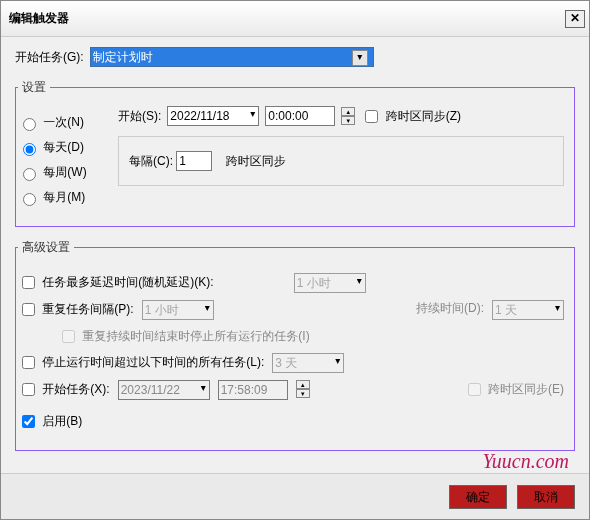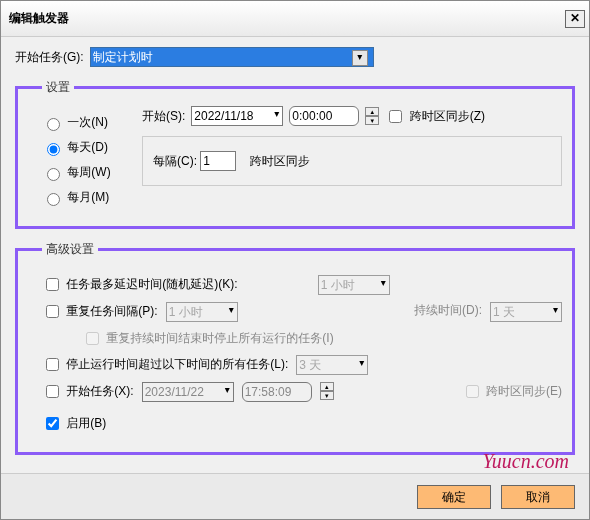--- a/index.html
+++ b/index.html
@@ -11,37 +11,37 @@
 .body { padding: 10px 14px; }
 .row { display: flex; align-items: center; margin-bottom: 8px; }
 .row-label { margin-right: 6px; }
 select, input[type=text] { border: 1px solid #7a7a7a; height: 20px; background: #fff; padding: 0 2px; }
 select { appearance: none; padding-right: 16px; background: #fff; position: relative; }
 select.disabled, input.disabled { background: #f0f0f0; color: #888; }
 .dropdown-wrap { position: relative; display: inline-flex; }
 .dropdown-wrap::after { content: "▾"; position: absolute; right: 4px; top: 2px; pointer-events: none; font-size: 10px; }
 .wide-select { width: 284px; background: #2b7de1; color: #ffffff; border: 1px solid #3a6ea5; }
 .dropdown-wrap.main::after { right: 6px; top: 3px; color: #000; background: #e6e6e6; width: 14px; height: 14px; text-align: center; border: 1px solid #888; }
-fieldset { border: 3px solid #8b5cf6; margin: 12px 0 10px 0; padding: 10px 10px 12px 24px; }
+fieldset { border: 1px solid #8b5cf6; margin: 12px 0 10px 0; padding: 10px 10px 12px 2px; }
 legend { padding: 0 4px; color: #333; }
 .radio-col { float: left; width: 88px; }
 .radio-col label { display: block; margin: 8px 0; }
 .settings-right { margin-left: 100px; }
 .inner-row { display: flex; align-items: center; gap: 6px; margin-bottom: 10px; }
 .inner-box { border: 1px solid #ccc; padding: 14px 10px; margin-top: 8px; }
 .num-input { width: 36px; text-align: left; }
 .date-input { width: 92px; }
-.time-input { width: 70px; border-radius: 6px; }
+.time-input { width: 70px; }
 .spinner { display: inline-flex; flex-direction: column; }
 .spinner div { width: 14px; height: 9px; border: 1px solid #888; font-size: 7px; text-align: center; line-height: 7px; background: #eee; }
 .adv-row { display: flex; align-items: flex-start; margin: 7px 0; gap: 8px; }
 label.dim, span.dim { color: #888; }
 .sel-sm { width: 72px; }
 .footer { position: absolute; bottom: 0; left: 0; right: 0; height: 46px; background: #eaeaea; border-top: 1px solid #ccc; display: flex; justify-content: flex-end; align-items: center; padding: 0 14px; gap: 10px; }
-.btn { width: 74px; height: 24px; border: 1px solid #666; background: #fdba74; text-align: center; line-height: 22px; }
+.btn { width: 58px; height: 24px; border: 1px solid #666; background: #b91c1c; text-align: center; line-height: 22px; }
 .watermark { position: absolute; right: 20px; bottom: 46px; color: #be185d; font-family: Georgia, serif; font-size: 20px; font-style: italic; pointer-events: none; }
 input[type=checkbox], input[type=radio] { margin-right: 4px; vertical-align: middle; }
 </style>
 </head>
 <body>
 
 <div class="window">
   <div class="titlebar">
     <span class="title">编辑触发器</span>
     <div class="close">✕</div>

